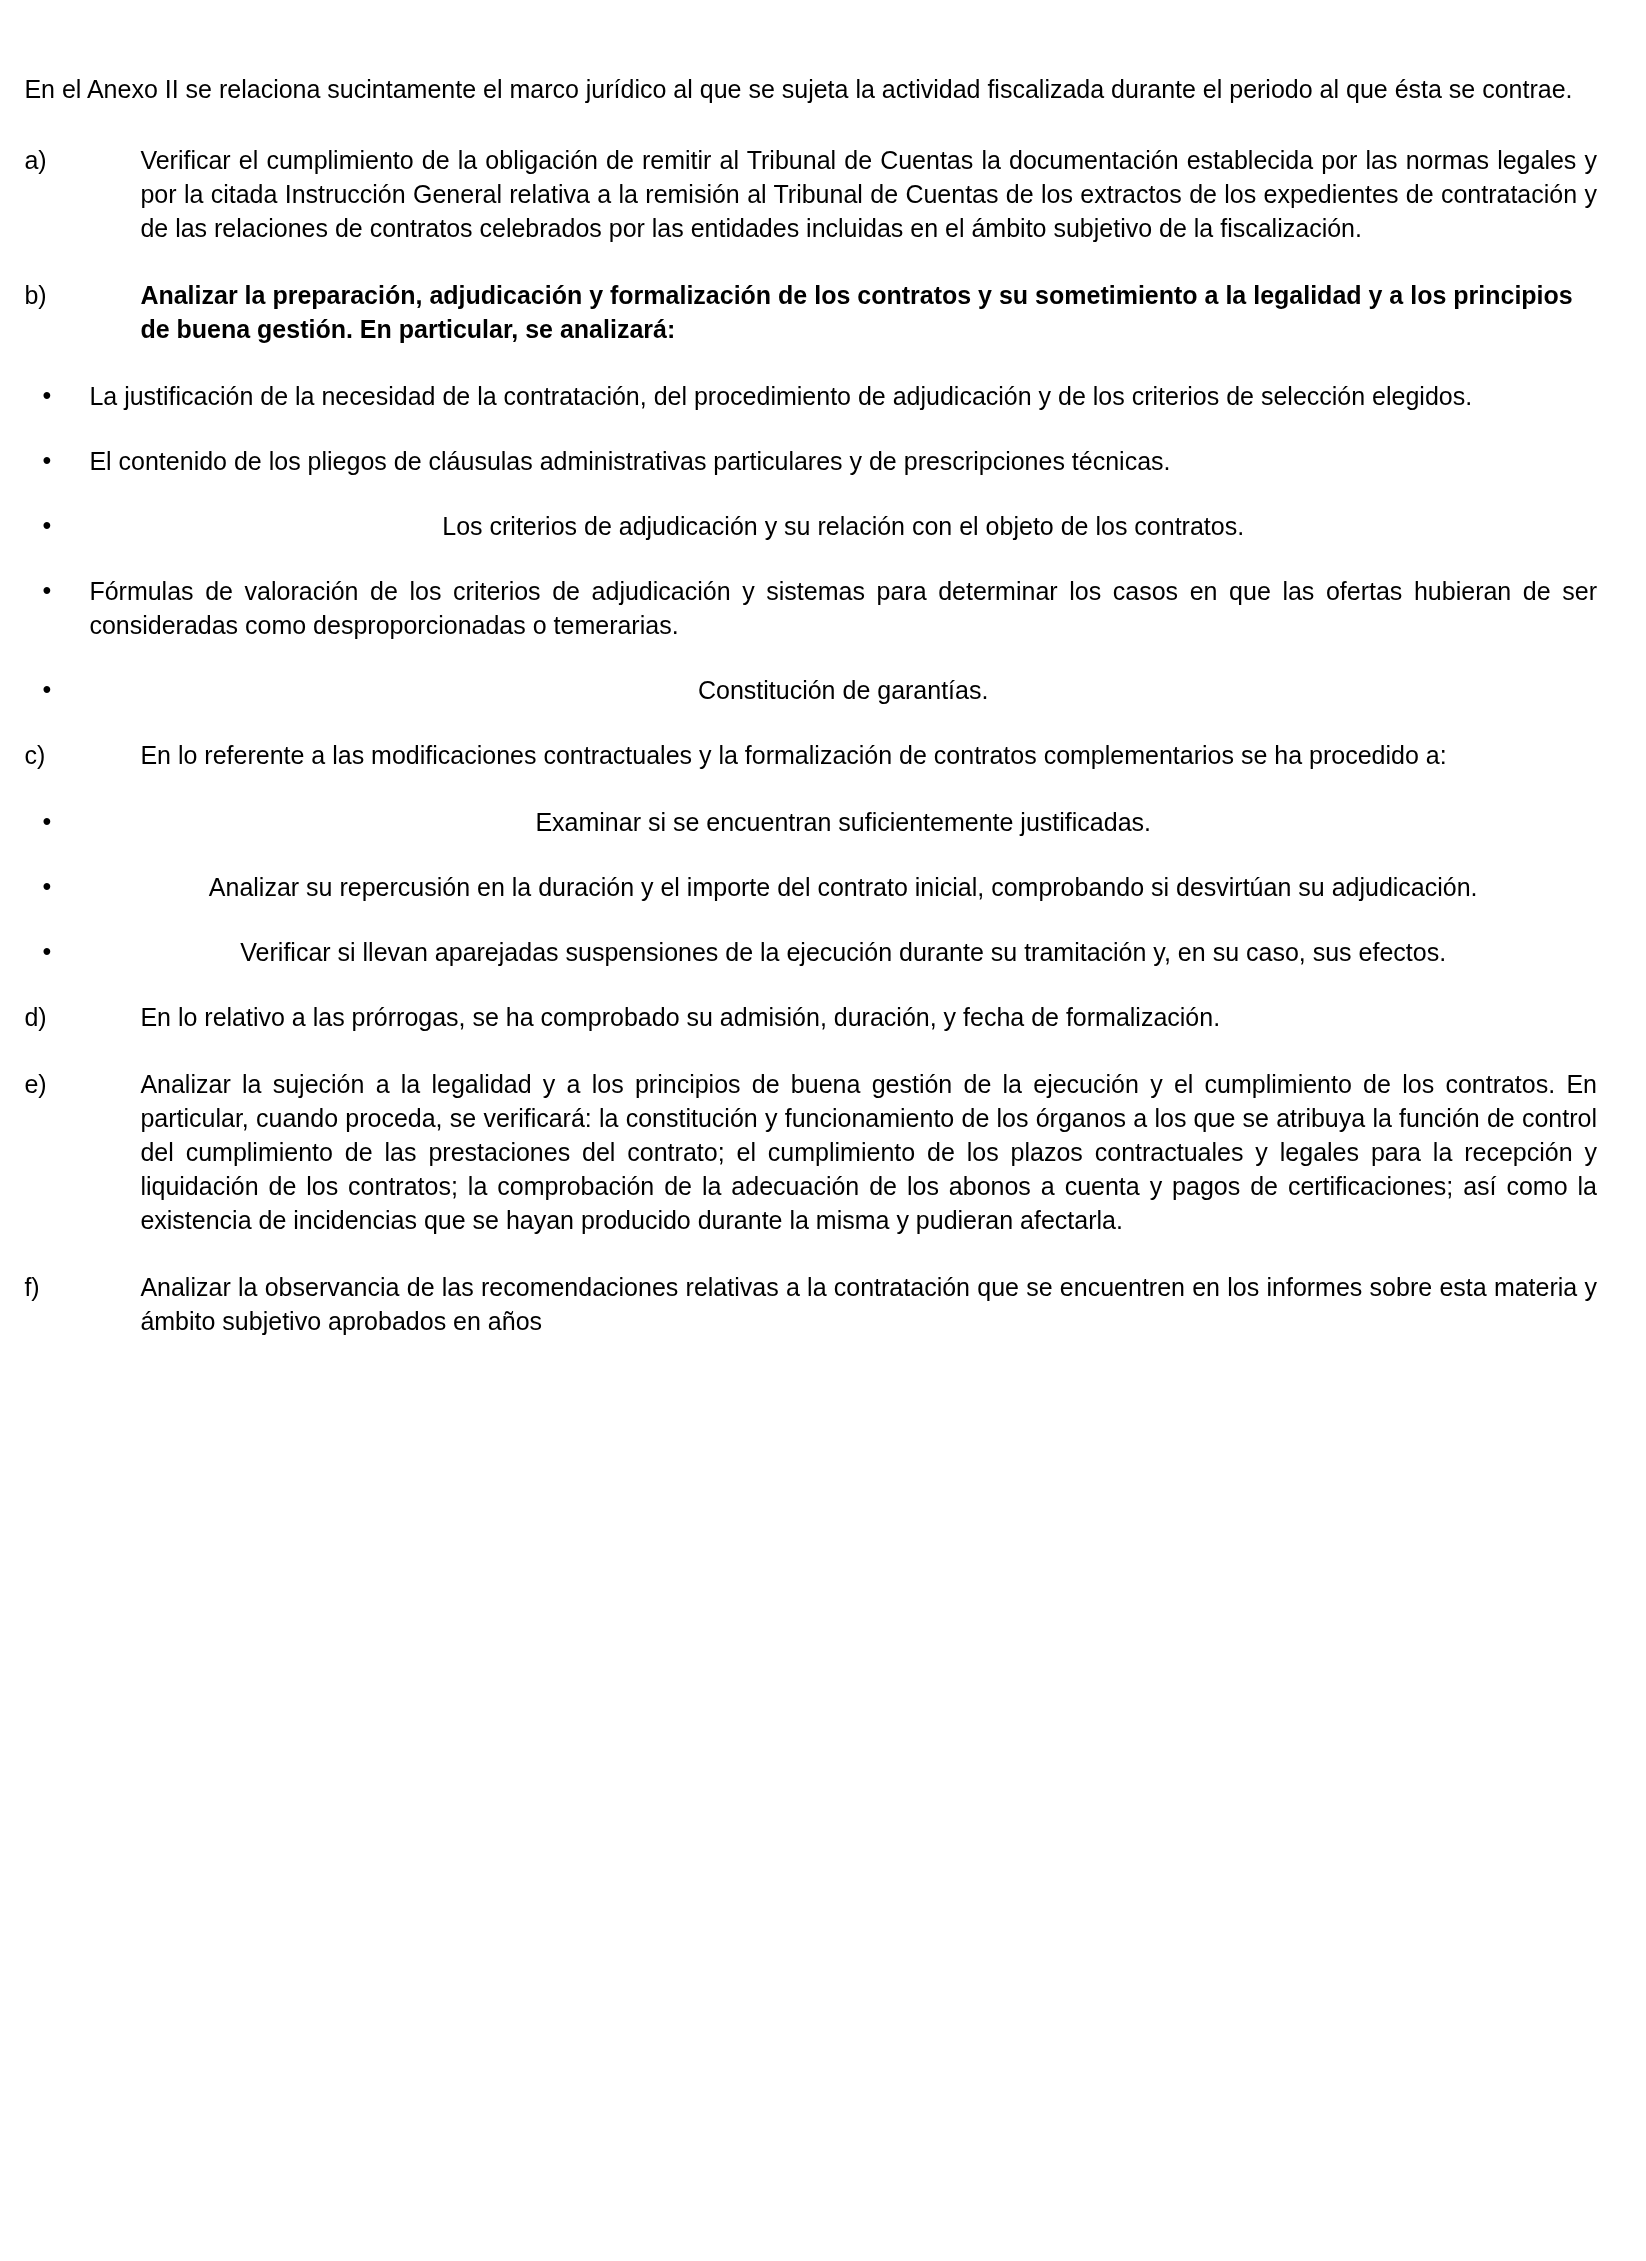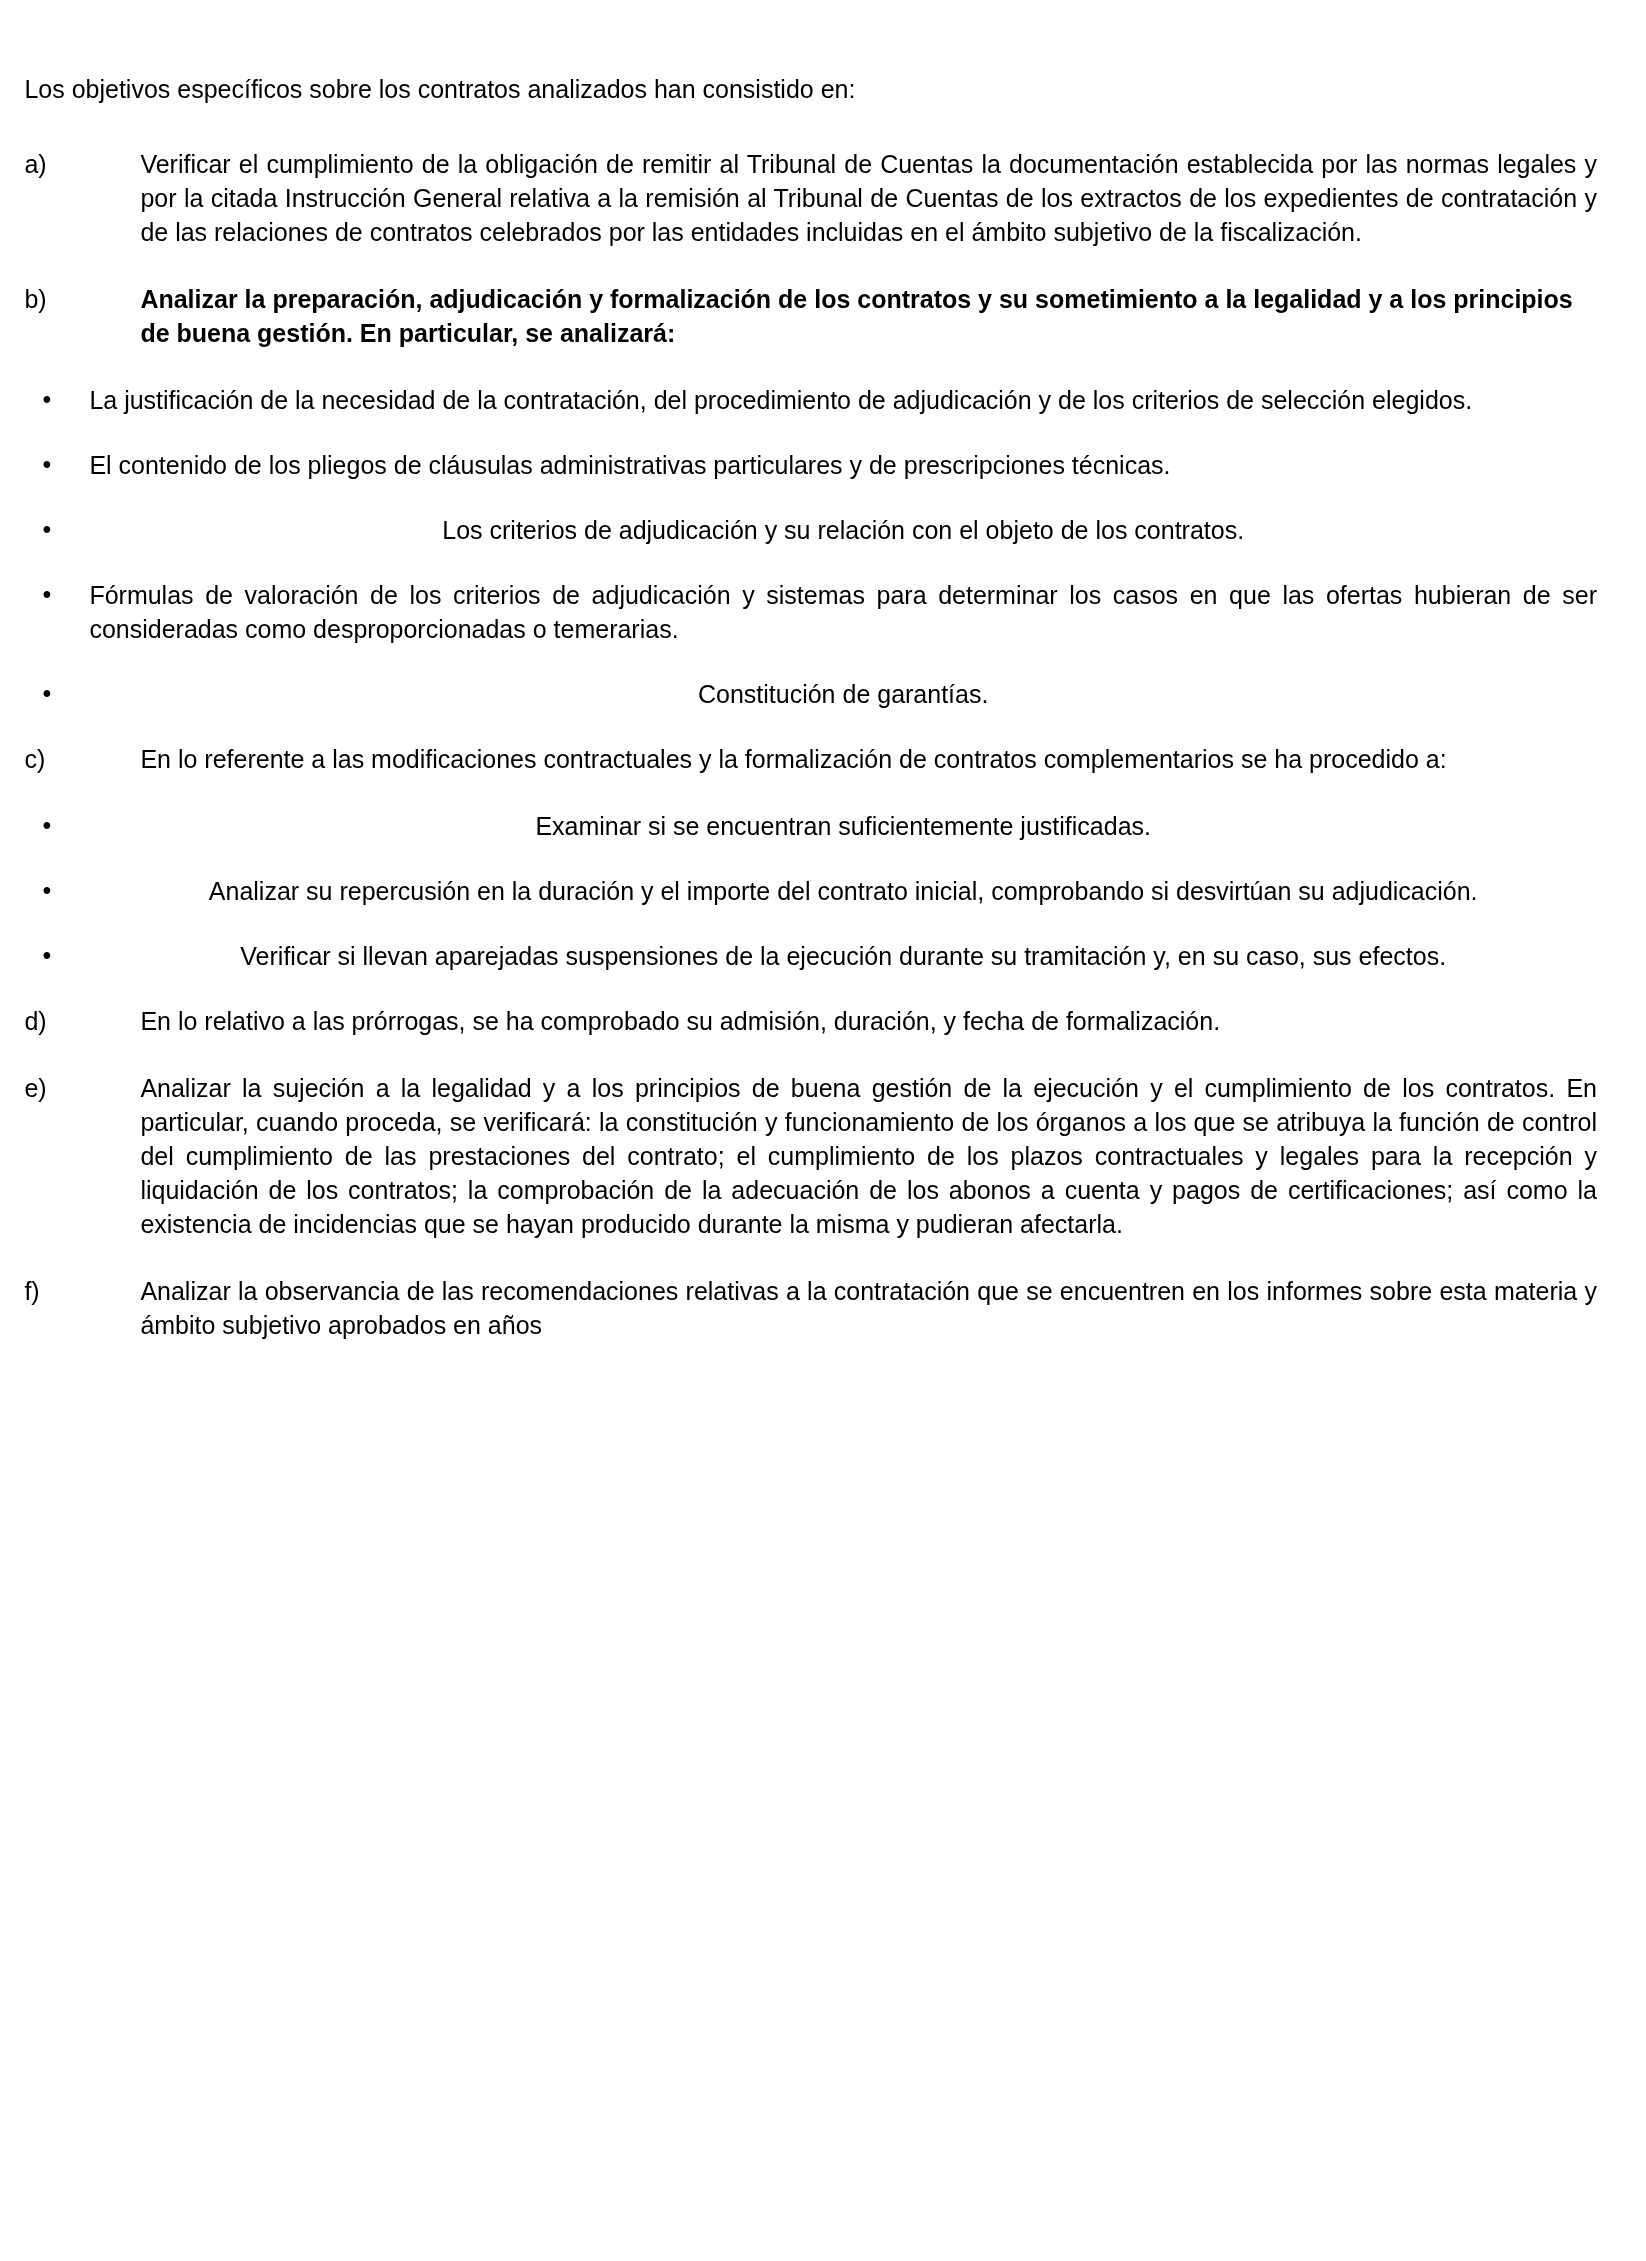--- a/index.html
+++ b/index.html
@@ -87,22 +87,22 @@
   }
   .last {
     margin-bottom: 0;
   }
 </style>
 </head>
 <body>
 
 <div class="page">
 
+  <p class="para intro">En el Anexo II se relaciona sucintamente el marco jurídico al que se sujeta la actividad fiscalizada durante el periodo al que ésta se contrae.</p>
 
-  <p class="para plain">Los objetivos específicos sobre los contratos analizados han consistido en:</p>
 
   <div class="item">
     <div class="marker">a)</div>
     <div class="body">Verificar el cumplimiento de la obligación de remitir al Tribunal de Cuentas la documentación establecida por las normas legales y por la citada Instrucción General relativa a la remisión al Tribunal de Cuentas de los extractos de los expedientes de contratación y de las relaciones de contratos celebrados por las entidades incluidas en el ámbito subjetivo de la fiscalización.</div>
   </div>
 
   <div class="item">
     <div class="marker">b)</div>
     <div class="body nojustify">Analizar la preparación, adjudicación y formalización de los contratos y su sometimiento a la legalidad y a los principios de buena gestión. En particular, se analizará:</div>
   </div>

